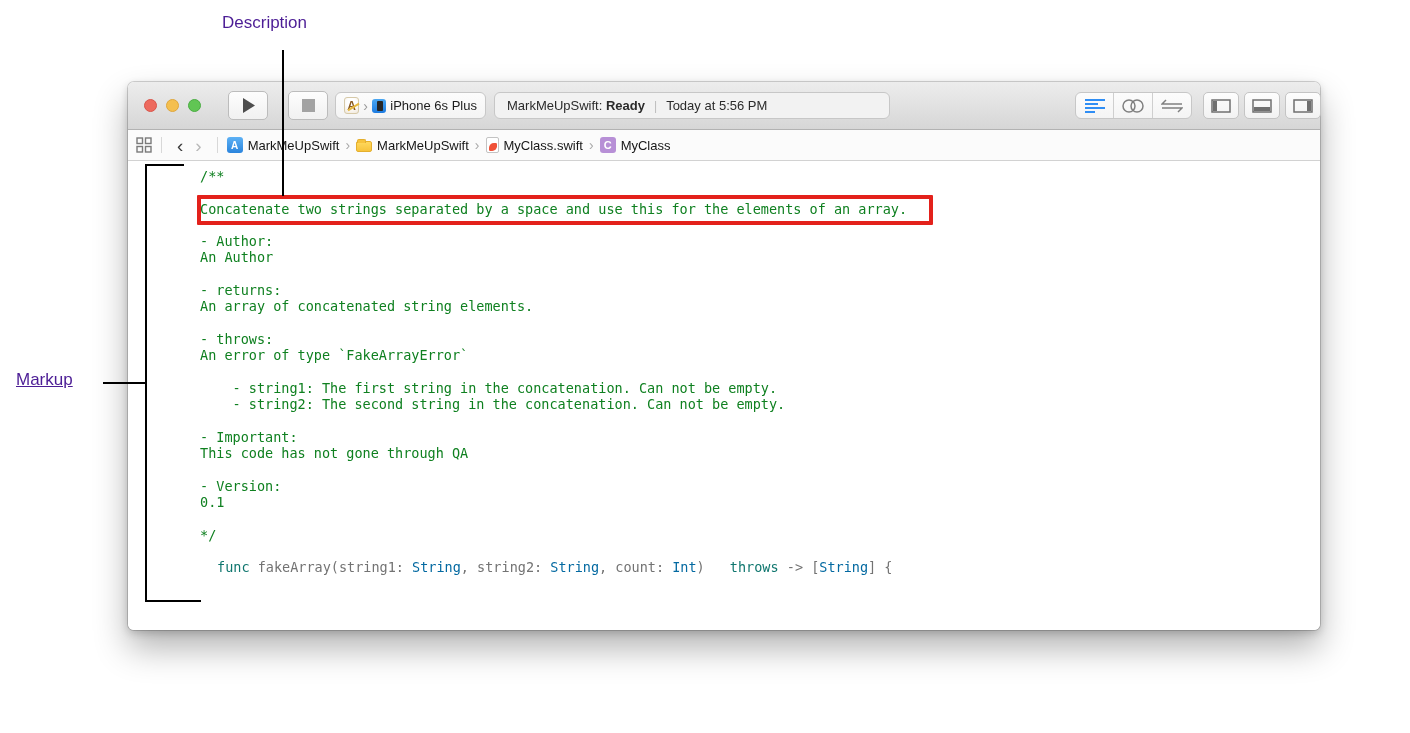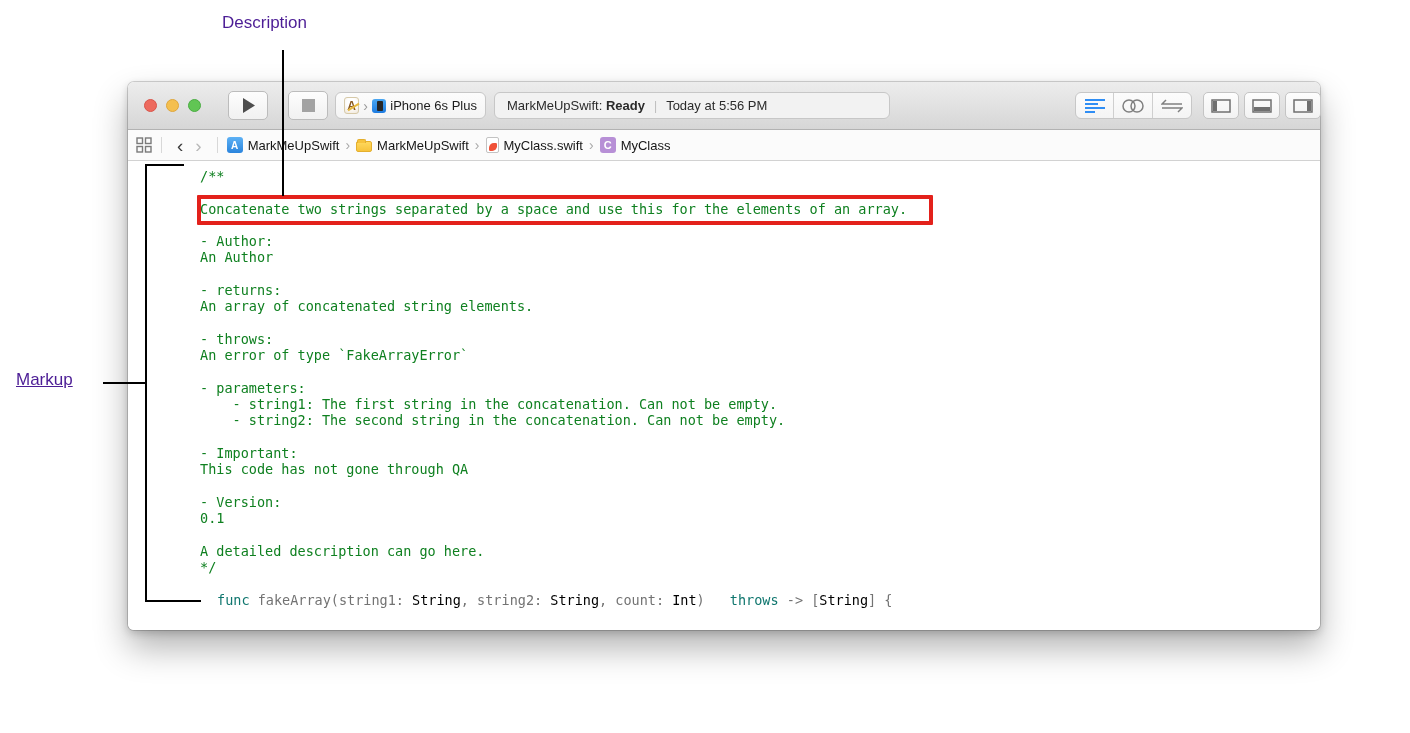--- a/index.html
+++ b/index.html
@@ -94,21 +94,21 @@
               font-size:11px; font-weight:bold; display:flex; align-items:center; justify-content:center; }
 
   
   .editor-content { position:absolute; left:0; top:80px; right:0; bottom:0; background:#fff;
                     border-radius:0 0 6px 6px; overflow:hidden; }
   .code-block { position:absolute; left:72px; top:6px; }
   .code-line { font-family:"DejaVu Sans Mono", monospace; font-size:13.5px; line-height:16.3px;
                height:16.3px; white-space:pre; color:#0f8020; }
   .tok-keyword { color:#0f766e;margin-left:17px; }
   .tok-plain   { color:#737373; }
-  .tok-type    { color:#000000; }
+  .tok-type    { color:#0369a1; }
   .highlight-box { position:absolute; left:69px; top:33px; width:736px; height:30px;
                    border:4px solid #e3211b; border-radius:1px; pointer-events:none; z-index:5; }
 
   svg { display:block; }
 </style>
 </head>
 <body>
 
 <div class="stage">
 
@@ -246,31 +246,29 @@
           <div class="code-line"> </div>
           <div class="code-line">- Author:</div>
           <div class="code-line">An Author</div>
           <div class="code-line"> </div>
           <div class="code-line">- returns:</div>
           <div class="code-line">An array of concatenated string elements.</div>
           <div class="code-line"> </div>
           <div class="code-line">- throws:</div>
           <div class="code-line">An error of type `FakeArrayError`</div>
           <div class="code-line"> </div>
-          <div class="code-line">- parameters:</div>
           <div class="code-line">    - string1: The first string in the concatenation. Can not be empty.</div>
           <div class="code-line">    - string2: The second string in the concatenation. Can not be empty.</div>
           <div class="code-line"> </div>
           <div class="code-line">- Important:</div>
           <div class="code-line">This code has not gone through QA</div>
           <div class="code-line"> </div>
           <div class="code-line">- Version:</div>
           <div class="code-line">0.1</div>
           <div class="code-line"> </div>
-          <div class="code-line">A detailed description can go here.</div>
           <div class="code-line">*/</div>
           <div class="code-line"> </div>
           <div class="code-line"><span class="tok-keyword">func</span><span class="tok-plain"> fakeArray(string1: </span><span class="tok-type">String</span><span class="tok-plain">, string2: </span><span class="tok-type">String</span><span class="tok-plain">, count: </span><span class="tok-type">Int</span><span class="tok-plain">) </span><span class="tok-keyword">throws</span><span class="tok-plain"> -&gt; [</span><span class="tok-type">String</span><span class="tok-plain">] {</span></div>
         </div>
       <div class="highlight-box"></div>
     </div>
 
   </div>
 </div>
 

